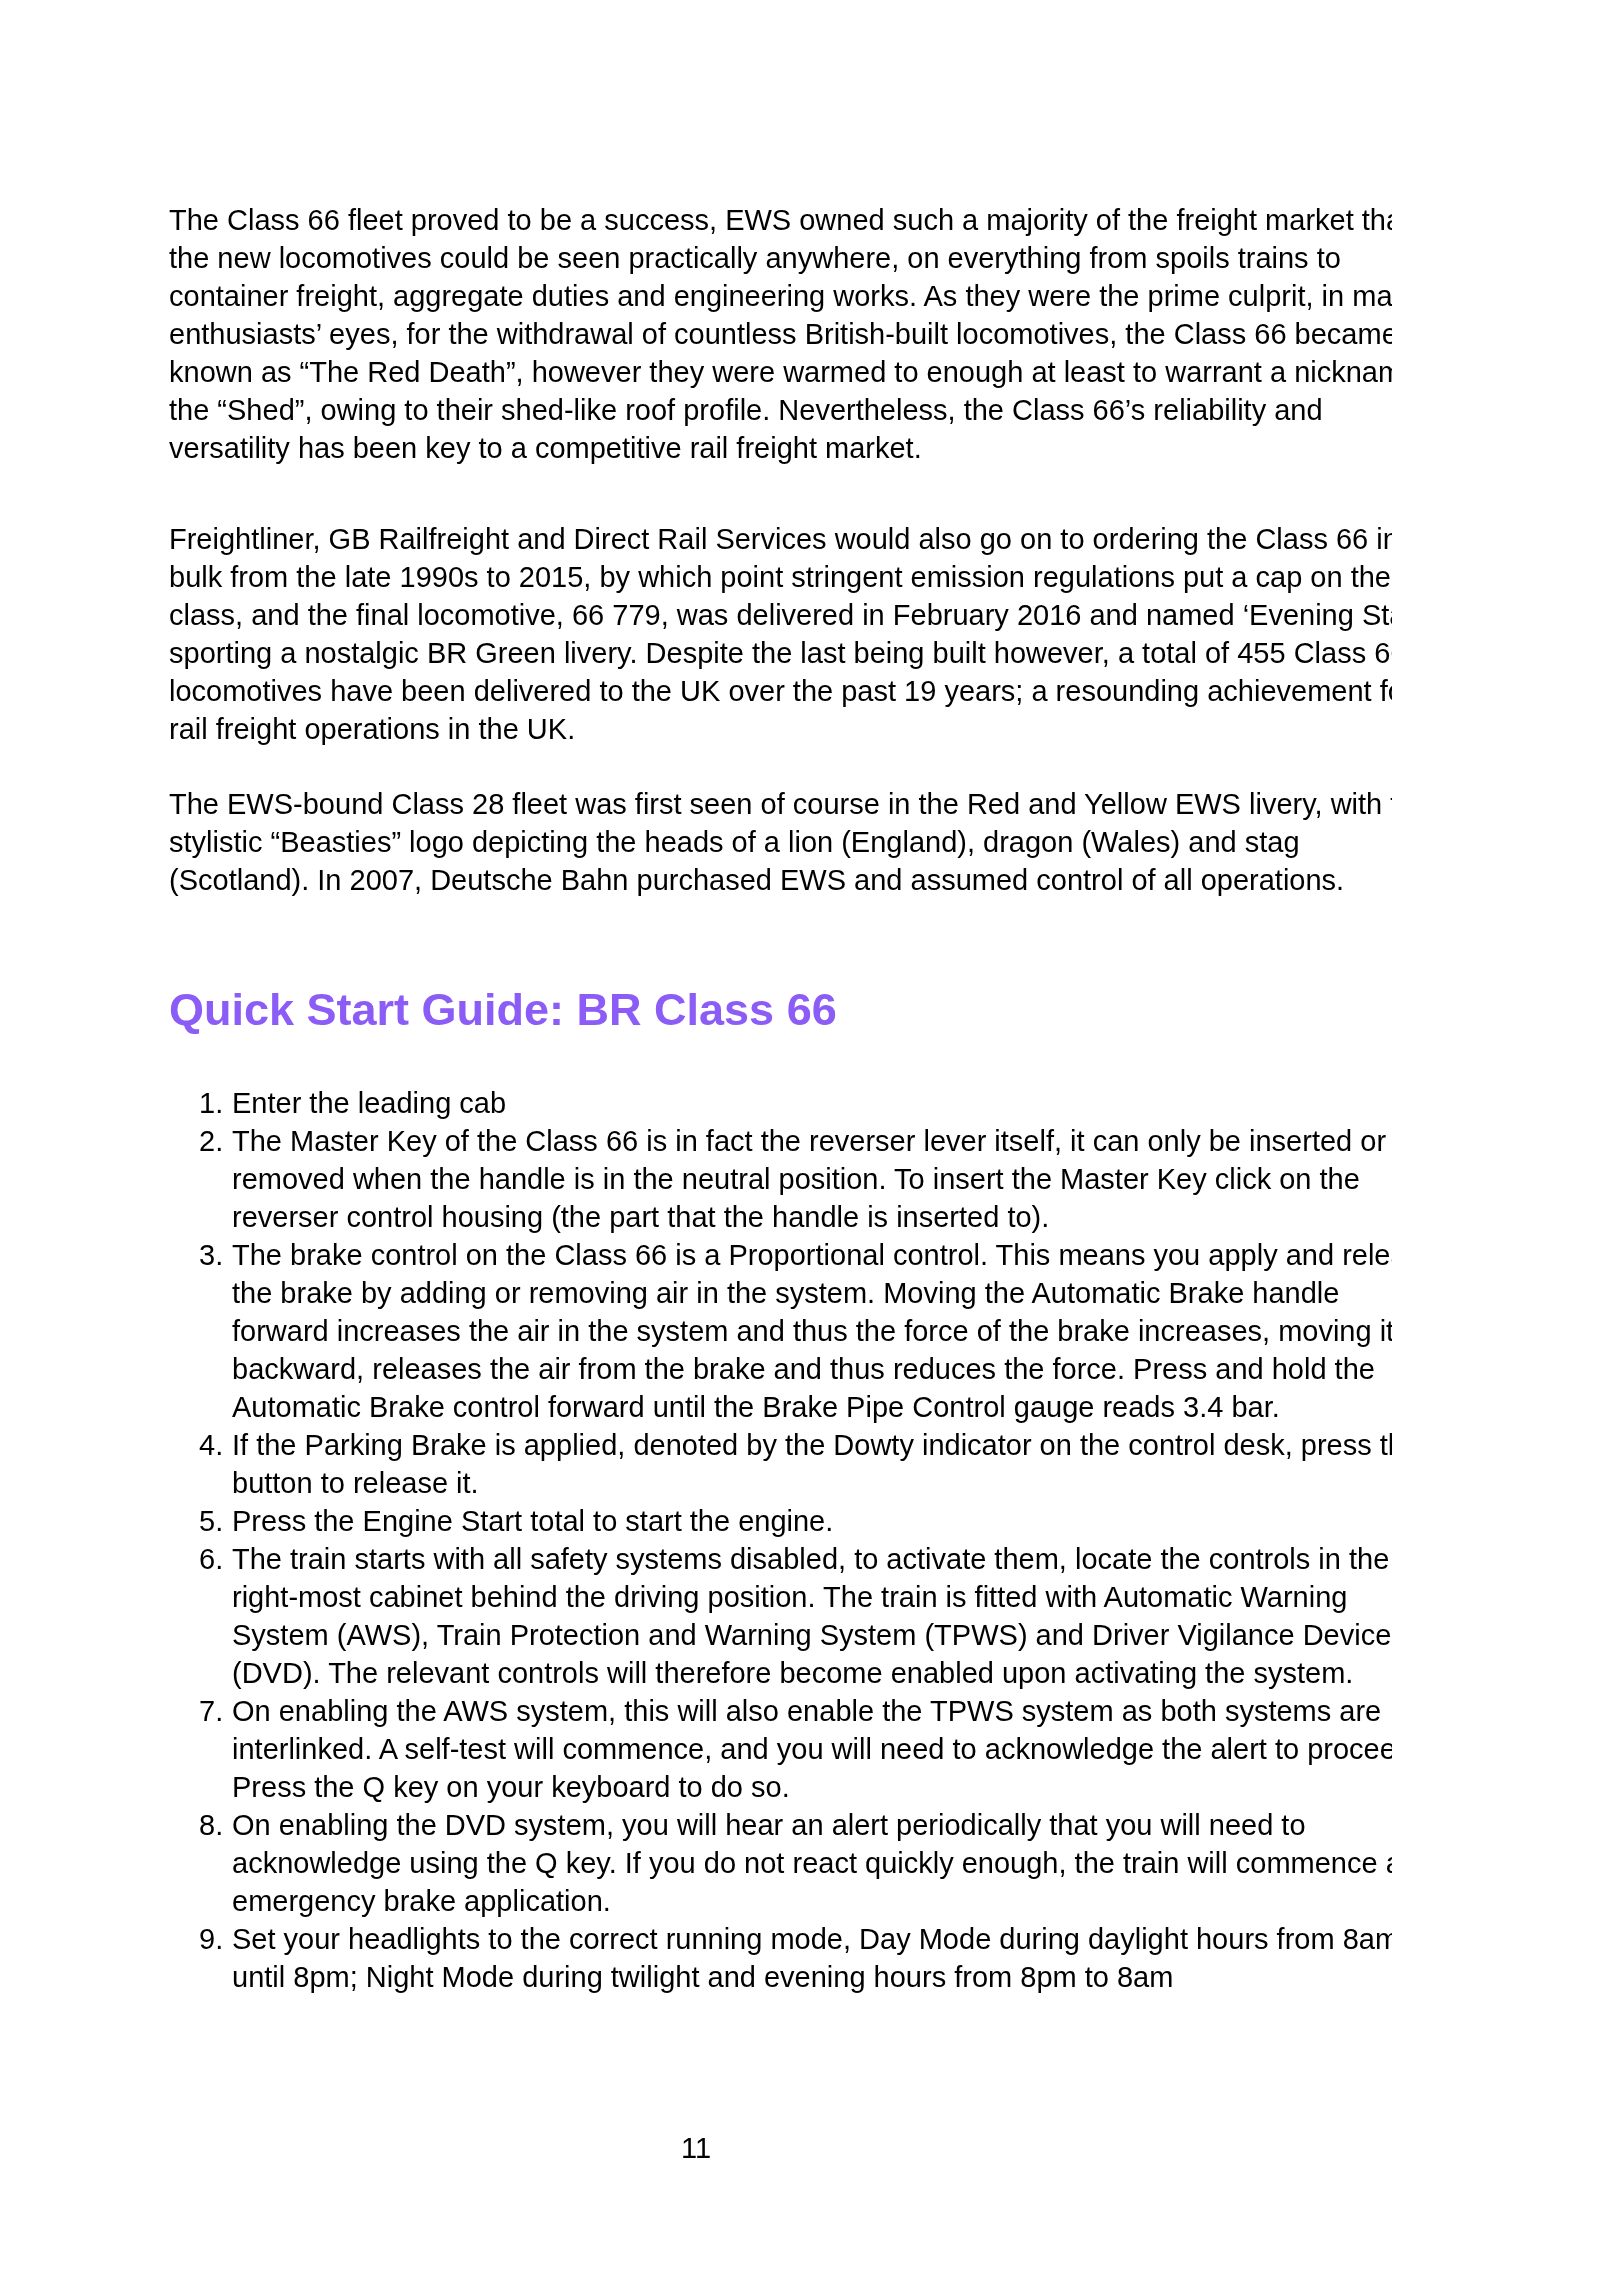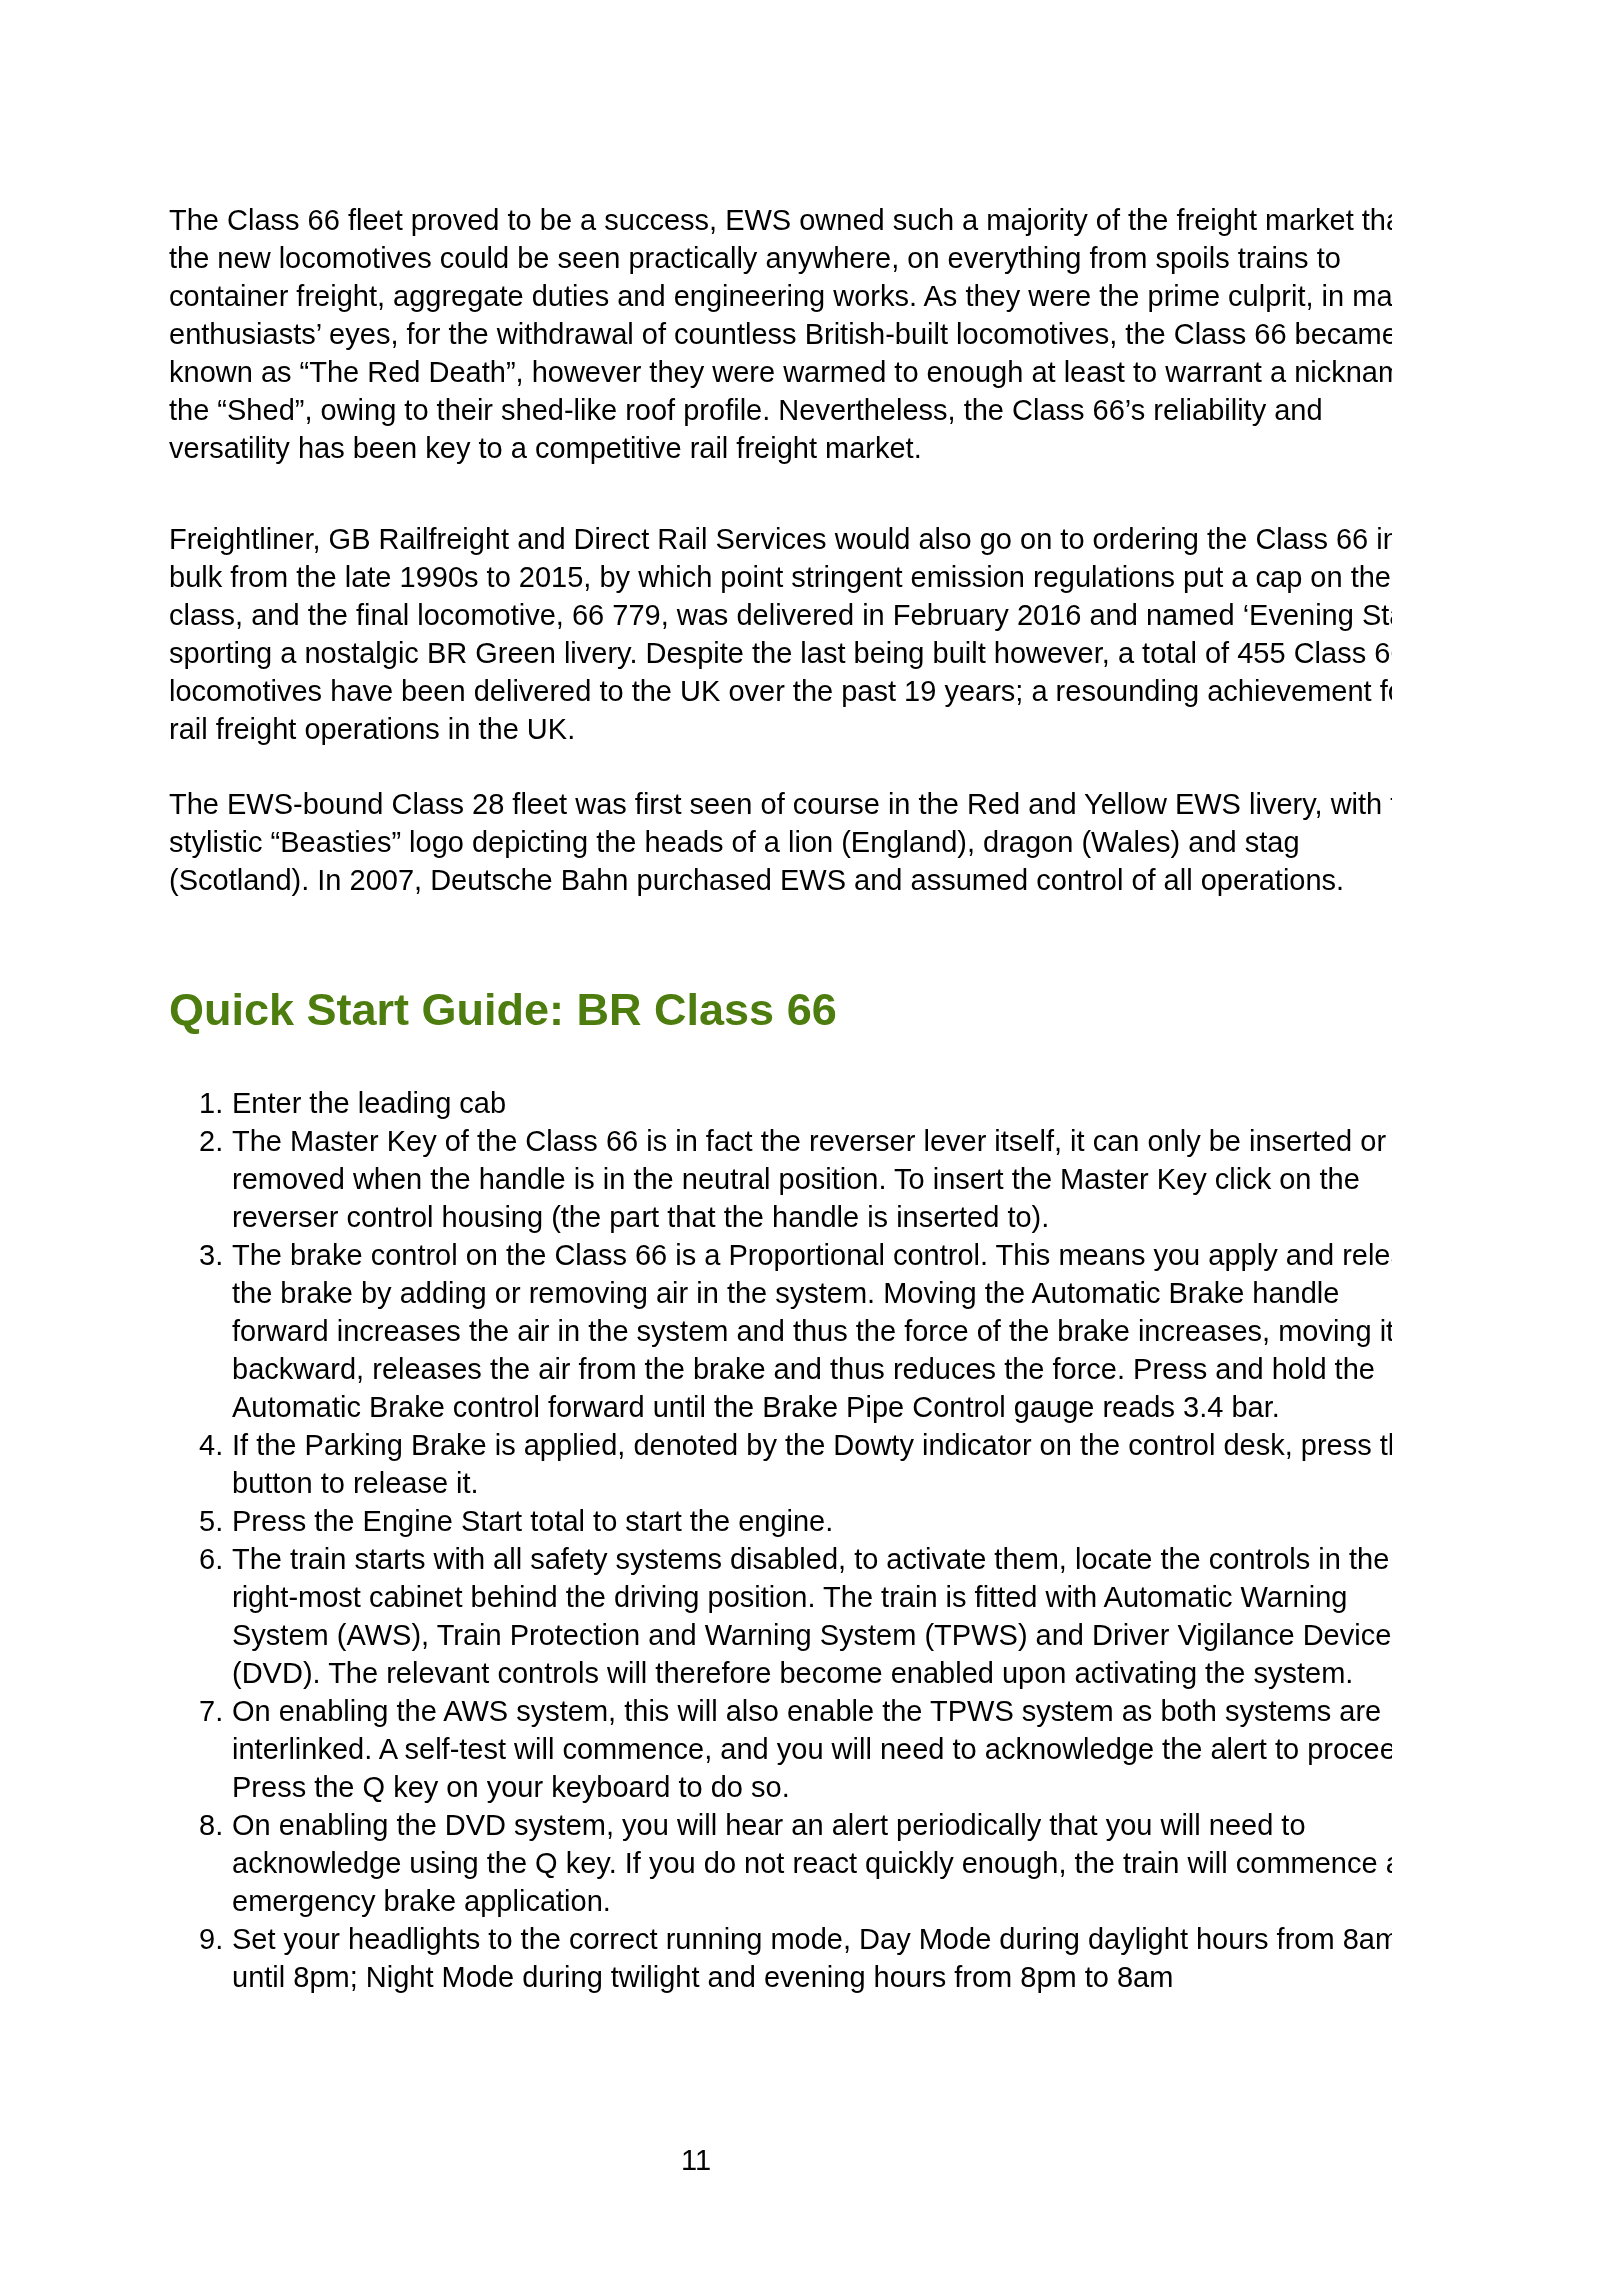--- a/index.html
+++ b/index.html
@@ -32,21 +32,21 @@
   .para-3 { top: 785px; }
   h1.section-heading {
     position: absolute;
     left: 169px;
     width: 1274px;
     top: 982px;
     margin: 0;
     font-size: 45px;
     line-height: 55px;
     font-weight: bold;
-    color: #4d7c0f;
+    color: #8b5cf6;
   }
   ol.steps {
     top: 1084px;
     margin: 0;
     padding: 0;
     list-style: none;
   }
   ol.steps li {
     display: flex;
     align-items: flex-start;
@@ -61,21 +61,20 @@
   }
   .page-number {
     position: absolute;
     top: 2129px;
     left: 0;
     right: 0;
     text-align: center;
     font-size: 29px;
     line-height: 38px;
     color: #000000;
-    margin-top: 12px;
   }
 </style>
 </head>
 <body>
 
 <div class="page">
 
   <p class="content-block body-para para-1">The Class 66 fleet proved to be a success, EWS owned such a majority of the freight market that the new locomotives could be seen practically anywhere, on everything from spoils trains to container freight, aggregate duties and engineering works. As they were the prime culprit, in many enthusiasts’ eyes, for the withdrawal of countless British-built locomotives, the Class 66 became known as “The Red Death”, however they were warmed to enough at least to warrant a nickname, the “Shed”, owing to their shed-like roof profile. Nevertheless, the Class 66’s reliability and versatility has been key to a competitive rail freight market.</p>
 
   <p class="content-block body-para para-2">Freightliner, GB Railfreight and Direct Rail Services would also go on to ordering the Class 66 in bulk from the late 1990s to 2015, by which point stringent emission regulations put a cap on the class, and the final locomotive, 66 779, was delivered in February 2016 and named ‘Evening Star’, sporting a nostalgic BR Green livery. Despite the last being built however, a total of 455 Class 66 locomotives have been delivered to the UK over the past 19 years; a resounding achievement for rail freight operations in the UK.</p>

